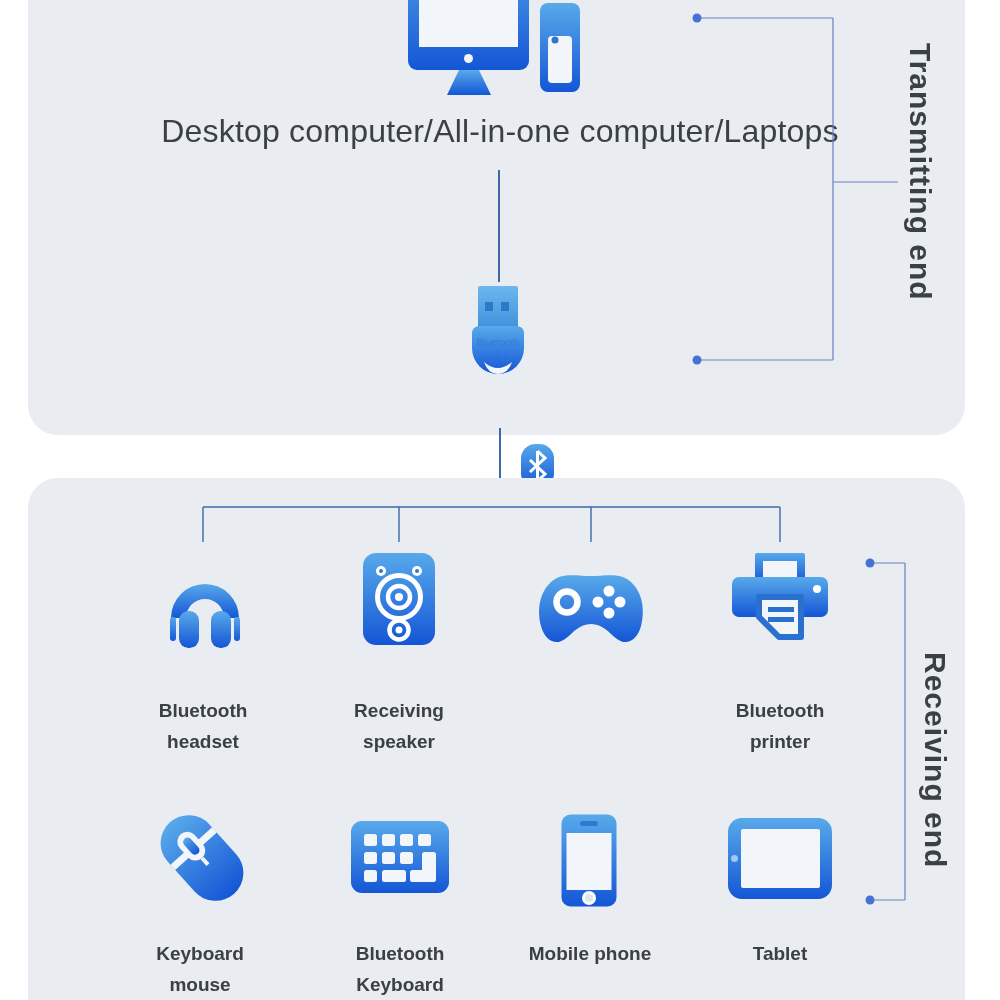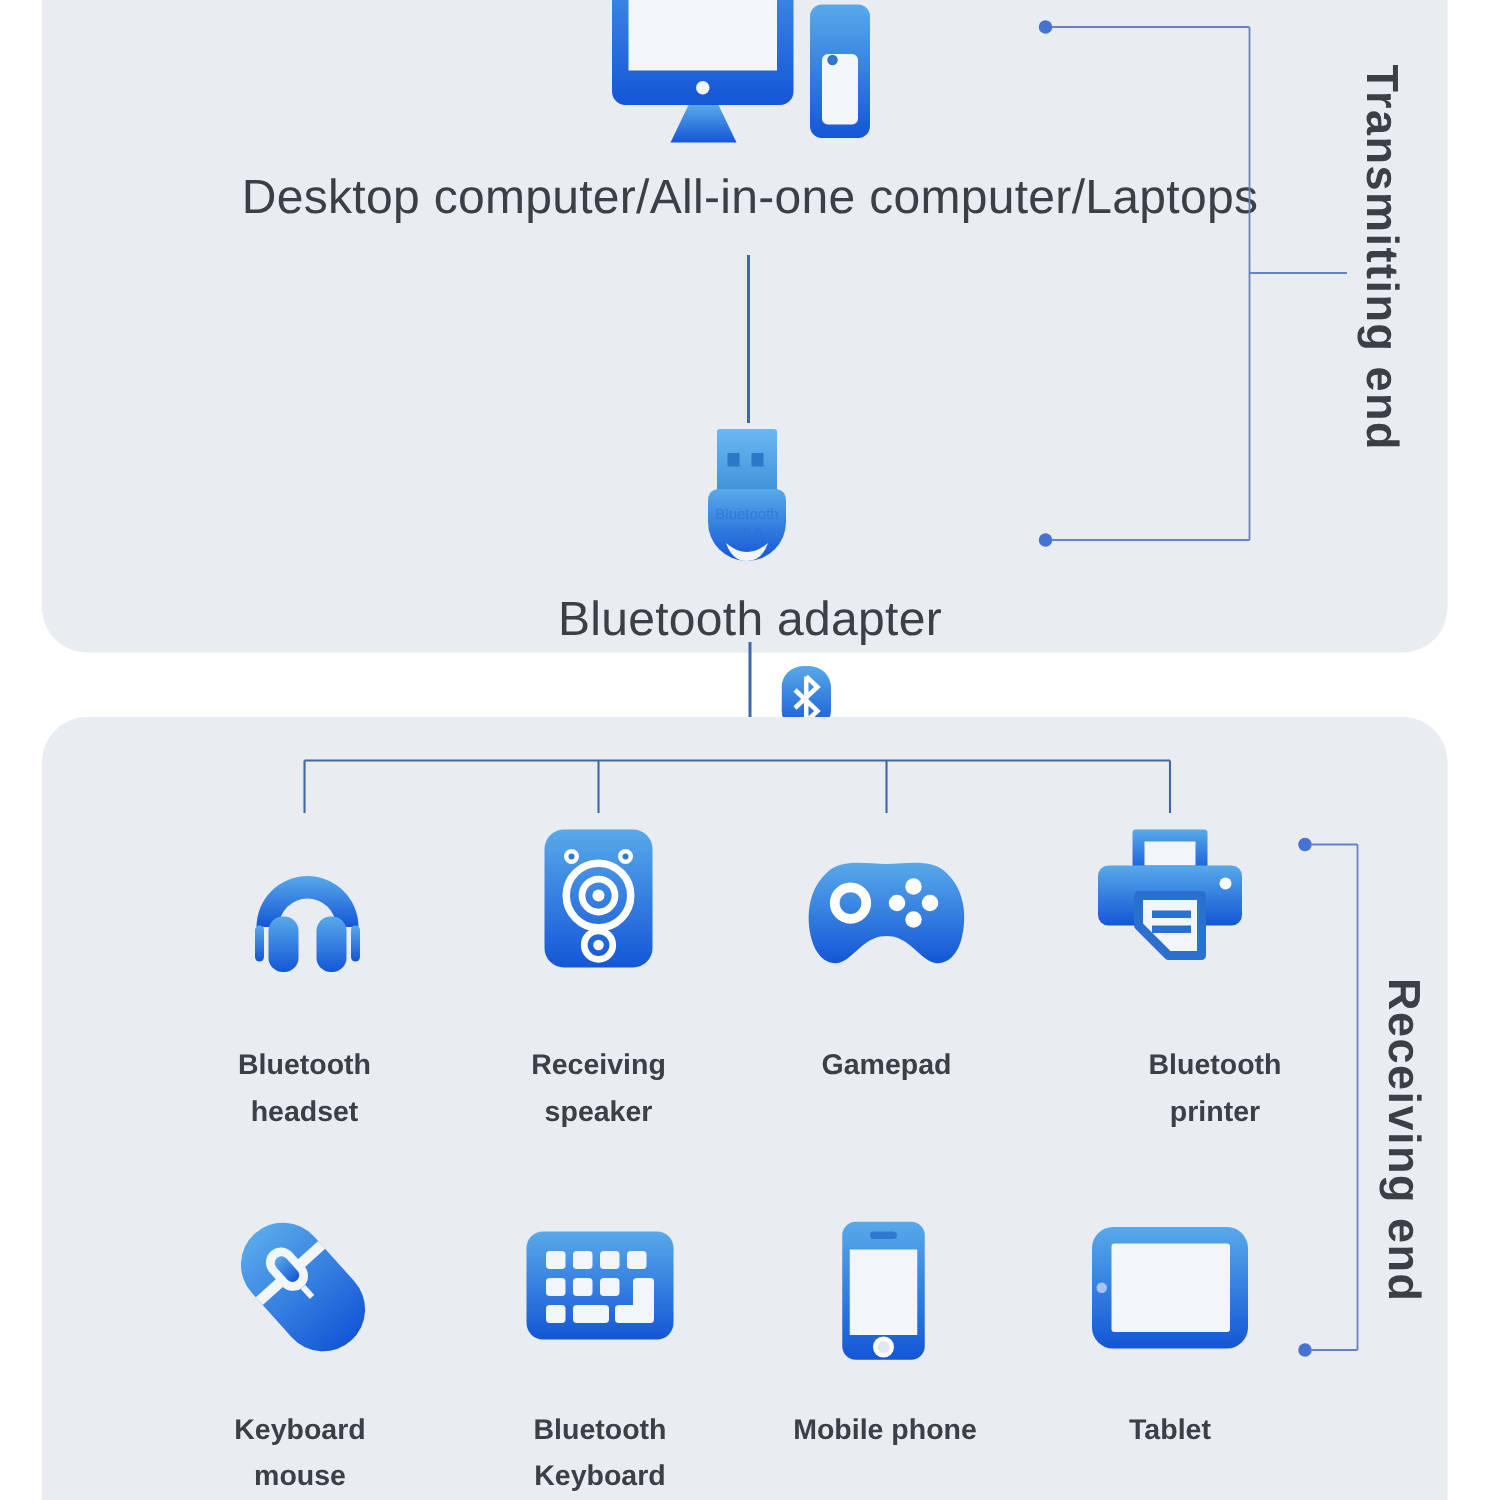--- a/index.html
+++ b/index.html
@@ -75,21 +75,20 @@
     </defs>
     <rect x="8" y="4" width="40" height="44" rx="2" fill="url(#lg-usb)"></rect>
     <rect x="15" y="20" width="8" height="9" fill="#2b79c6"></rect>
     <rect x="31" y="20" width="8" height="9" fill="#2b79c6"></rect>
     <path d="M10 44 H46 Q54 44 54 52 V66 A26 26 0 0 1 2 66 V52 Q2 44 10 44 Z" fill="url(#lg-dongle)"></path>
     <text x="28" y="64" text-anchor="middle" font-size="10" fill="#2a6fd0" opacity="0.6">Bluetooth</text>
     <text x="32" y="77" text-anchor="middle" font-size="10" fill="#2a6fd0" opacity="0.6">5.0</text>
     <path d="M14 80 Q28 92 42 80 Q38 92 28 92 Q18 92 14 80 Z" class="white"></path>
   </svg>
 
-  <div class="center-label" style="top:394px;">Bluetooth adapter</div>
 
   <svg class="abs" style="left:690px;top:10px;" width="215" height="358" viewBox="0 0 215 358">
     <circle cx="7" cy="8" r="4.5" class="bdot"></circle>
     <circle cx="7" cy="350" r="4.5" class="bdot"></circle>
     <path class="brkt" d="M11 8 H143 M143 8 V350 M11 350 H143 M143 172 H208"></path>
   </svg>
   <div class="vlabel" style="left:893px;top:20px;height:304px;width:44px;">Transmitting end</div>
 
   <div class="vline" style="left:499px;top:428px;height:80px;"></div>
 
@@ -171,22 +170,21 @@
     <rect x="33" y="10" width="34" height="16" class="white"></rect>
     <rect x="2" y="26" width="96" height="40" rx="7" fill="url(#lg-pr)"></rect>
     <circle cx="87" cy="38" r="4" fill="#fdfefe"></circle>
     <path d="M29 46 H71 V86 H49 L29 66 Z" class="white" stroke="#2a70cf" stroke-width="6" stroke-linejoin="round"></path>
     <rect x="38" y="56" width="26" height="5" fill="#2a70cf"></rect>
     <rect x="38" y="66" width="26" height="5" fill="#2a70cf"></rect>
   </svg>
 
   <div class="dev-label" style="left:128px;top:695px;">Bluetooth headset</div>
   <div class="dev-label" style="left:324px;top:695px;">Receiving speaker</div>
-  <div class="dev-label" style="left:516px;top:695px;">Gamepad</div>
-  <div class="dev-label" style="left:735px;top:695px;">Bluetooth printer</div>
+  <div class="dev-label" style="left:705px;top:695px;">Bluetooth printer</div>
 
   <svg class="abs" style="left:150px;top:806px;" width="104" height="104" viewBox="0 0 104 104">
     <defs>
         <linearGradient id="lg-mo" x1="0" y1="0" x2="0" y2="1">
       <stop class="gt" offset="0"></stop>
           <stop class="gb" offset="1"></stop>
         </linearGradient>
       </defs>
     <g transform="rotate(-42 52 52)">
       <rect x="24" y="4" width="56" height="96" rx="28" fill="url(#lg-mo)"></rect>

